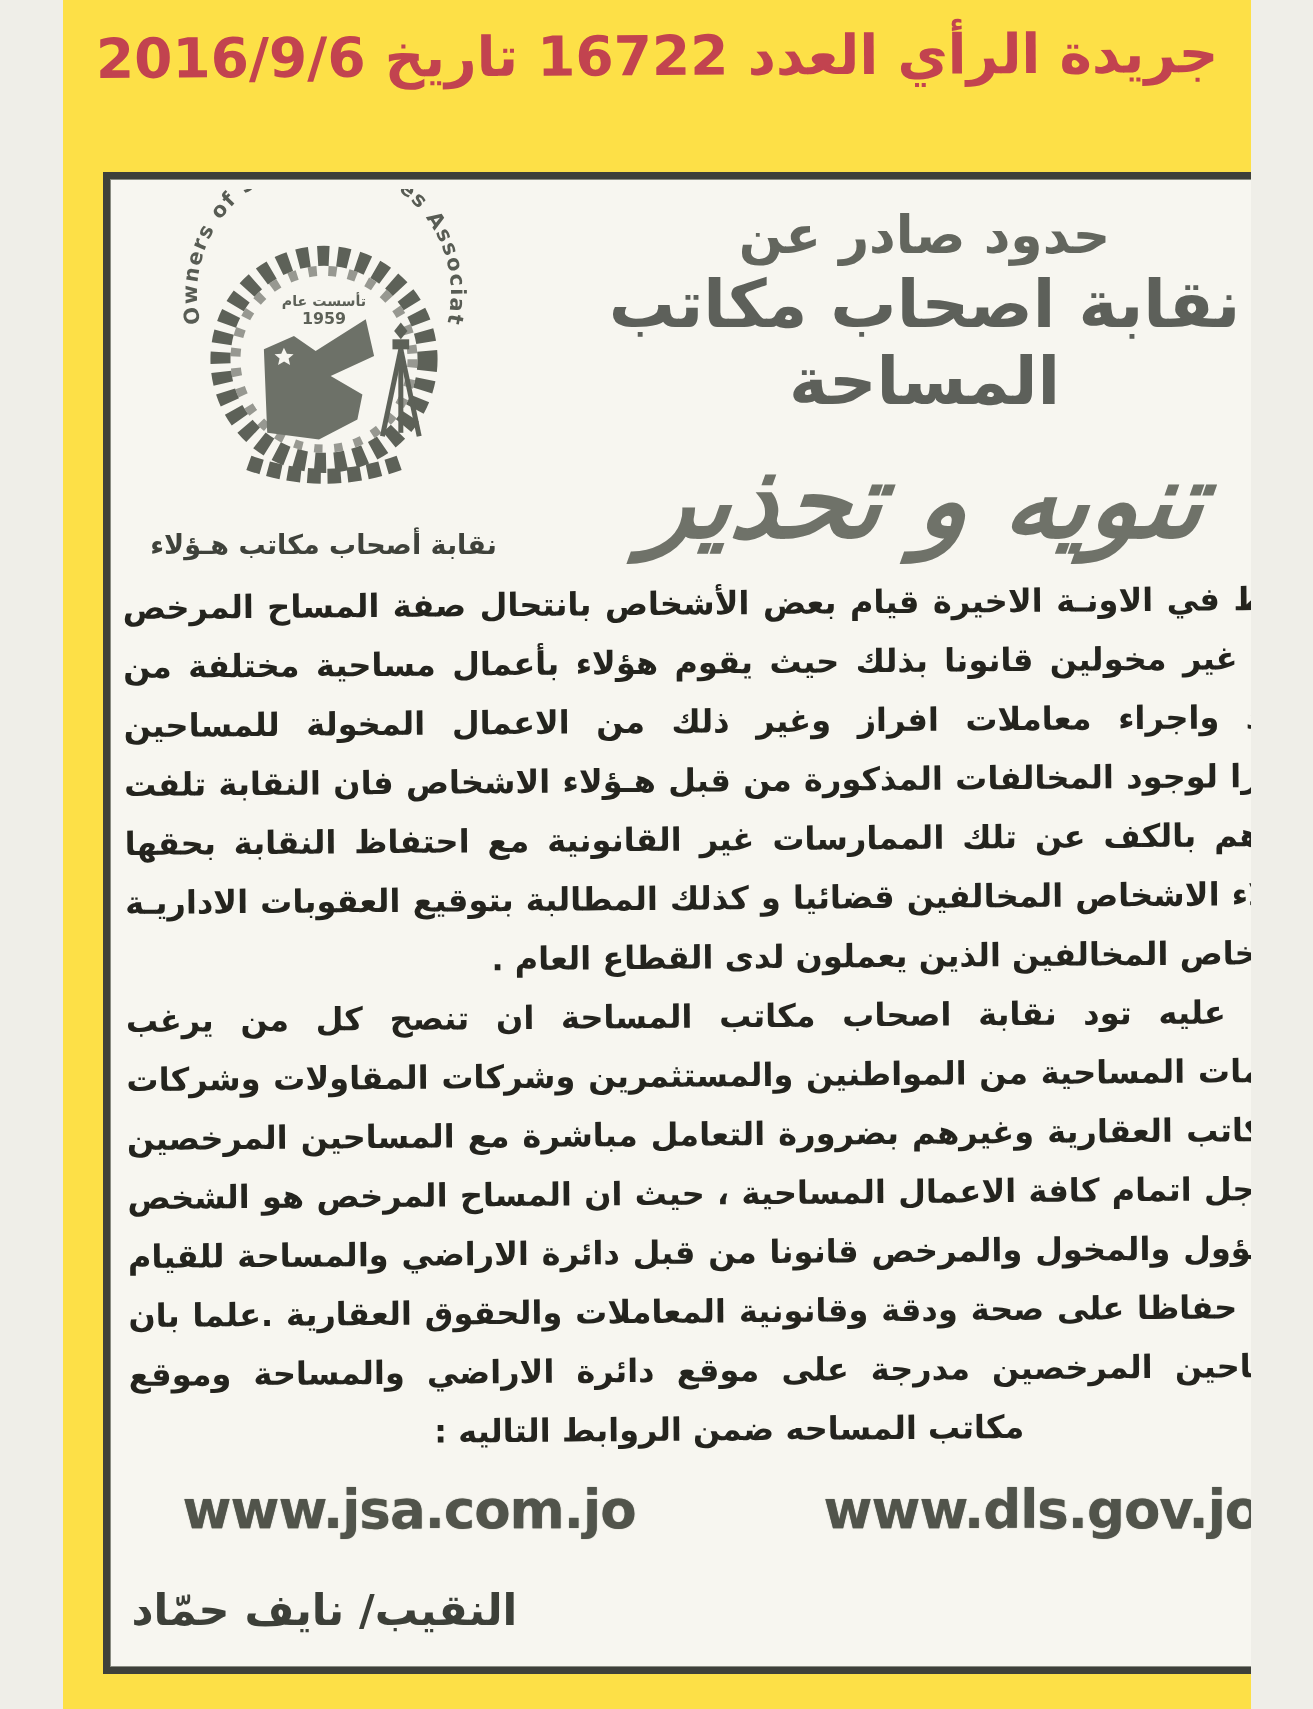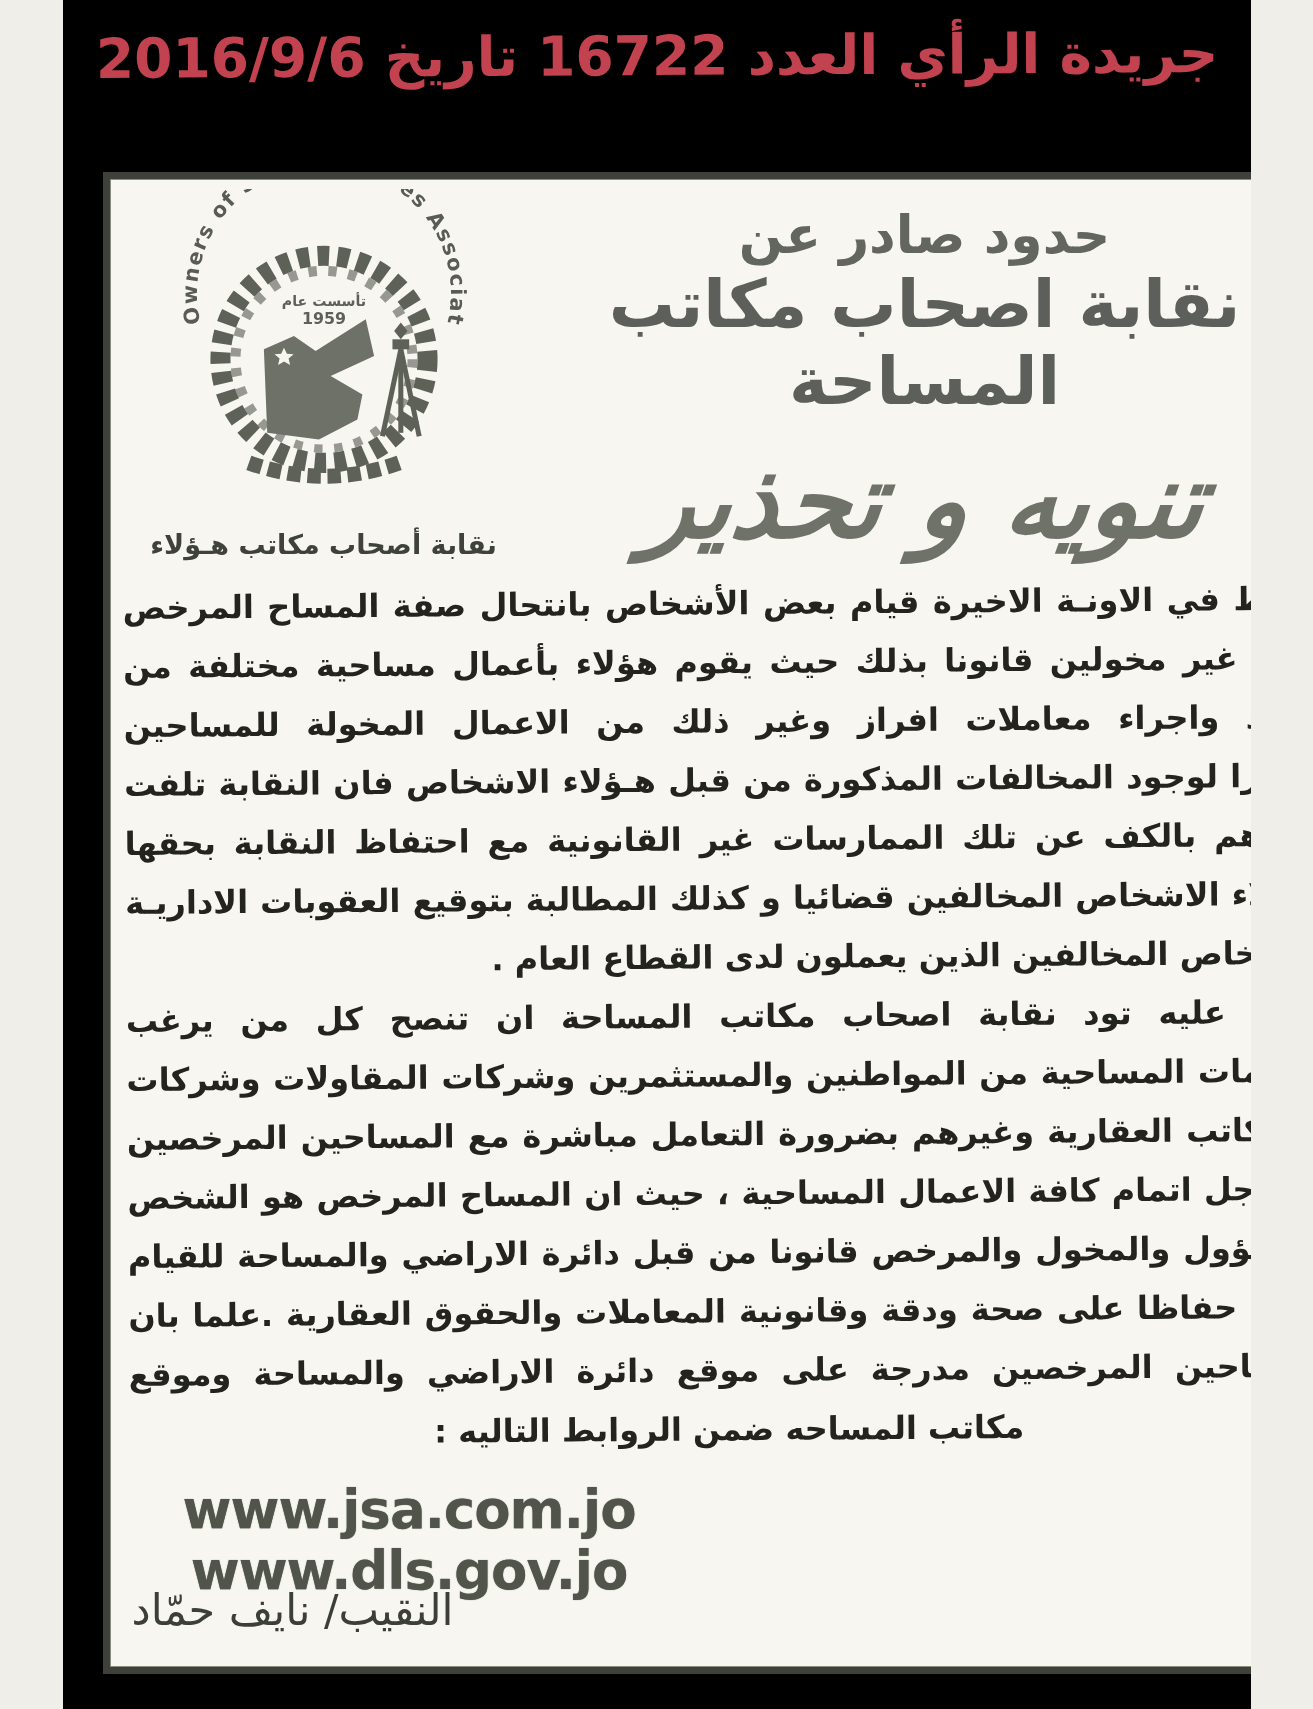--- a/index.html
+++ b/index.html
@@ -1,20 +1,20 @@
 <!DOCTYPE html>
 <html lang="ar"><head>
 <meta charset="utf-8">
 <style>
   html,body{margin:0;padding:0;background:#efeee8;}
   .page{
     position:relative;
     width:1188px;height:1709px;
     margin:0 auto;
-    background:#000000;
+    background:#fde047;
     font-family:"DejaVu Sans",sans-serif;
     overflow:hidden;
   }
   
   .scan-header{
     position:absolute;top:24px;left:0;right:0;
     text-align:center;
     direction:rtl;
     font-size:55px;font-weight:700;
     color:#c2434f;
@@ -68,35 +68,34 @@
     white-space:normal;
   }
   .bline.j{text-align:justify;text-align-last:justify;}
   .bline.right{text-align:right;}
   .bline.center{text-align:center;}
   
   .links-row{
     position:absolute;left:30px;right:30px;top:1300px;
     display:flex;justify-content:space-between;
     direction:ltr;
-    flex-direction:column;
   }
   .link{
     width:46%;
     text-align:center;
     font-size:53px;font-weight:700;
     letter-spacing:-1px;
     color:#51544b;
     text-shadow:0 0 1px #6e7167;
   }
   
   .signature{
     position:absolute;left:22px;top:1406px;
     direction:rtl;
-    font-size:43px;font-weight:400;
+    font-size:43px;font-weight:700;
     color:#3c3f38;
     letter-spacing:1px;
   }
   svg text{font-family:"DejaVu Sans",sans-serif;}
 </style>
 </head>
 <body>
 
 <div class="page">
 

